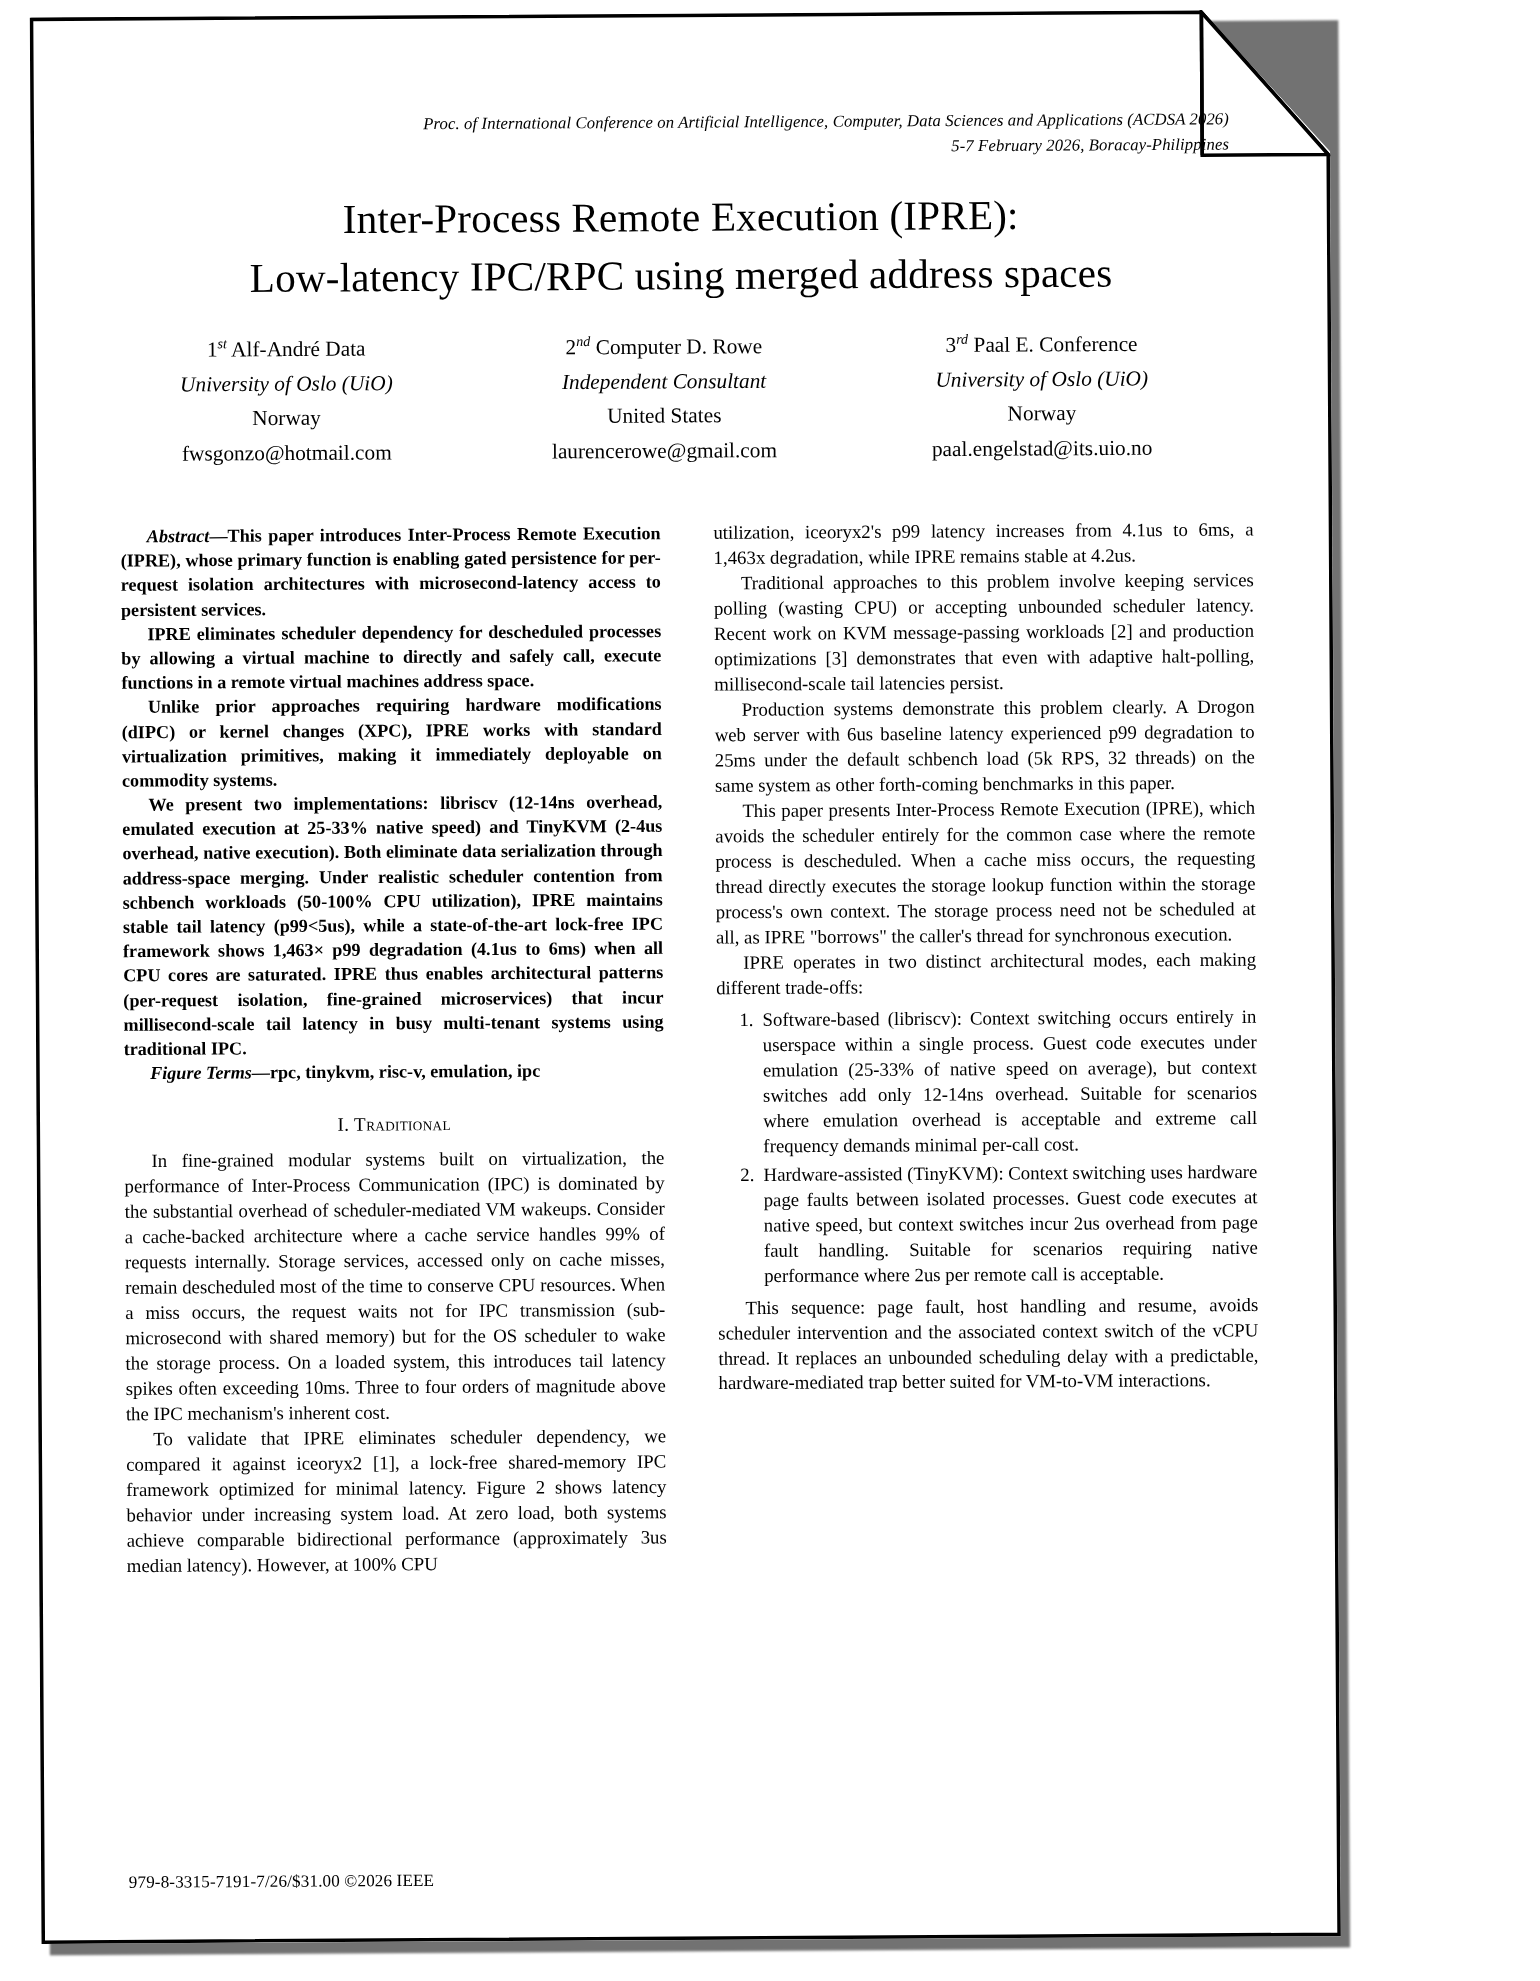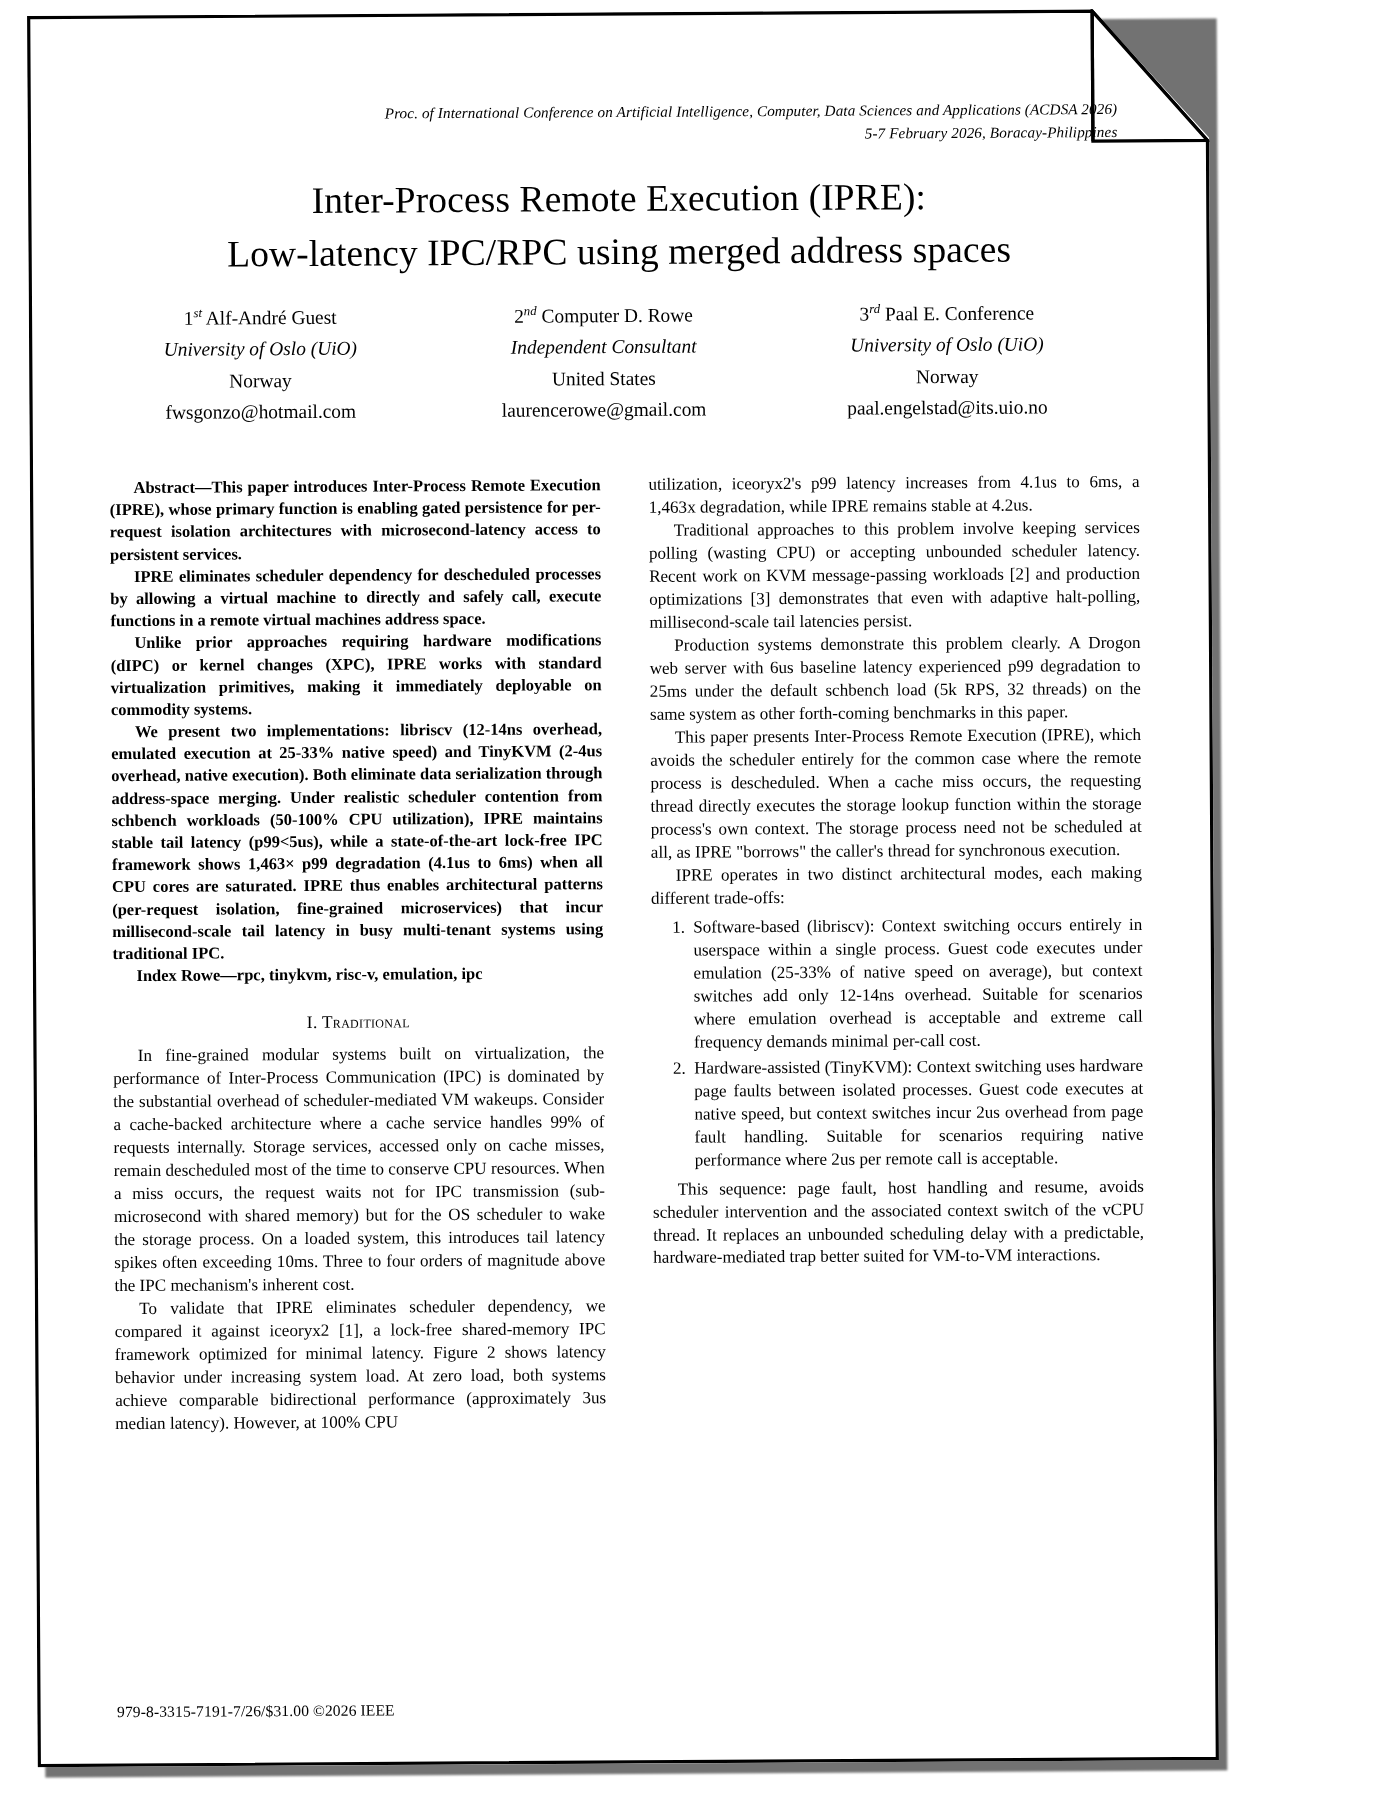--- a/index.html
+++ b/index.html
@@ -141,20 +141,21 @@
   p.body.noindent { text-indent: 0; }
   p.abstract {
     margin: 0;
     font-weight: bold;
     font-size: 16.5px;
     line-height: 1.345;
     text-align: justify;
     text-indent: 1.45em;
   }
   p.abstract .lead {
+    font-style: italic;
     font-weight: bold;
   }
   .sec-head {
     margin: 26px 0 11px 0;
     text-align: center;
     font-size: 17.4px;
     font-variant: small-caps;
     letter-spacing: 0.3px;
   }
   .sec-head .sec-num { font-variant: normal; }
@@ -208,21 +209,21 @@
     </div>
 
     <div class="title-block">
       <span class="title-line">Inter-Process Remote Execution (IPRE):</span>
       <span class="title-line">Low-latency IPC/RPC using merged address spaces</span>
     </div>
 
     <div class="authors">
 
       <div class="author">
-        <span class="a-name"><span>1</span><sup>st</sup> <span>Alf-André Guest</span></span>
+        <span class="a-name"><span>1</span><sup>st</sup> <span>Alf-André Data</span></span>
         <span class="a-affil">University of Oslo (UiO)</span>
         <span class="a-country">Norway</span>
         <span class="a-email">fwsgonzo@hotmail.com</span>
       </div>
 
       <div class="author">
         <span class="a-name"><span>2</span><sup>nd</sup> <span>Computer D. Rowe</span></span>
         <span class="a-affil">Independent Consultant</span>
         <span class="a-country">United States</span>
         <span class="a-email">laurencerowe@gmail.com</span>
@@ -242,21 +243,21 @@
       <div class="col">
 
         <p class="abstract"><span class="lead">Abstract</span><span>—</span><span>This paper introduces Inter-Process Remote Execution (IPRE), whose primary function is enabling gated persistence for per-request isolation architectures with microsecond-latency access to persistent services.</span></p>
 
         <p class="abstract">IPRE eliminates scheduler dependency for descheduled processes by allowing a virtual machine to directly and safely call, execute functions in a remote virtual machines address space.</p>
 
         <p class="abstract">Unlike prior approaches requiring hardware modifications (dIPC) or kernel changes (XPC), IPRE works with standard virtualization primitives, making it immediately deployable on commodity systems.</p>
 
         <p class="abstract">We present two implementations: libriscv (12-14ns overhead, emulated execution at 25-33% native speed) and TinyKVM (2-4us overhead, native execution). Both eliminate data serialization through address-space merging. Under realistic scheduler contention from schbench workloads (50-100% CPU utilization), IPRE maintains stable tail latency (p99&lt;5us), while a state-of-the-art lock-free IPC framework shows 1,463× p99 degradation (4.1us to 6ms) when all CPU cores are saturated. IPRE thus enables architectural patterns (per-request isolation, fine-grained microservices) that incur millisecond-scale tail latency in busy multi-tenant systems using traditional IPC.</p>
 
-        <p class="abstract"><span class="lead">Index Rowe</span><span>—</span><span>rpc, tinykvm, risc-v, emulation, ipc</span></p>
+        <p class="abstract"><span class="lead">Figure Terms</span><span>—</span><span>rpc, tinykvm, risc-v, emulation, ipc</span></p>
 
         <div class="sec-head"><span class="sec-num">I.</span> <span>Traditional</span></div>
 
         <p class="body">In fine-grained modular systems built on virtualization, the performance of Inter-Process Communication (IPC) is dominated by the substantial overhead of scheduler-mediated VM wakeups. Consider a cache-backed architecture where a cache service handles 99% of requests internally. Storage services, accessed only on cache misses, remain descheduled most of the time to conserve CPU resources. When a miss occurs, the request waits not for IPC transmission (sub-microsecond with shared memory) but for the OS scheduler to wake the storage process. On a loaded system, this introduces tail latency spikes often exceeding 10ms. Three to four orders of magnitude above the IPC mechanism's inherent cost.</p>
 
         <p class="body">To validate that IPRE eliminates scheduler dependency, we compared it against iceoryx2 [1], a lock-free shared-memory IPC framework optimized for minimal latency. Figure 2 shows latency behavior under increasing system load. At zero load, both systems achieve comparable bidirectional performance (approximately 3us median latency). However, at 100% CPU</p>
 
       </div>
 
       <div class="col">

